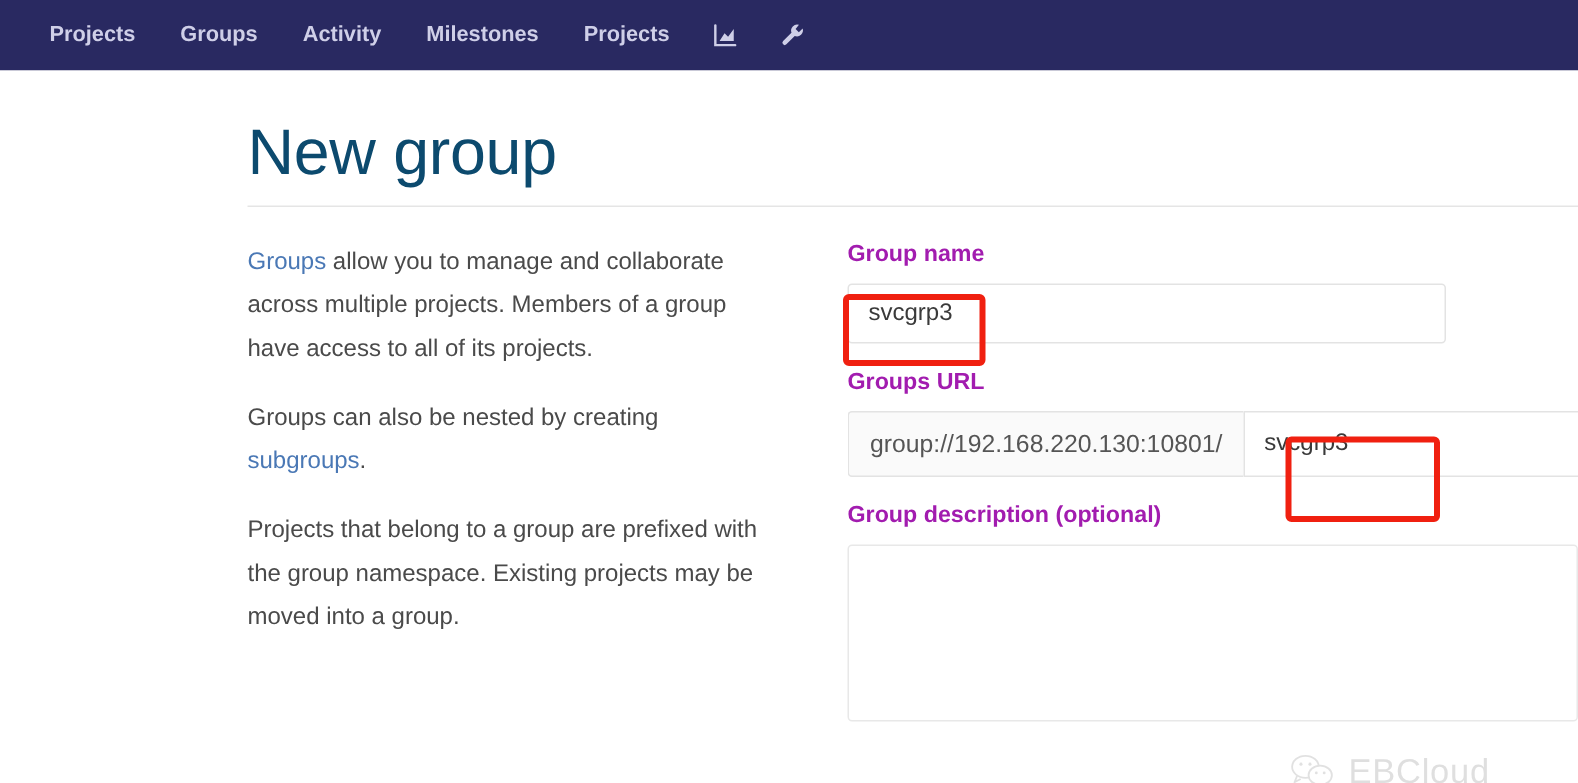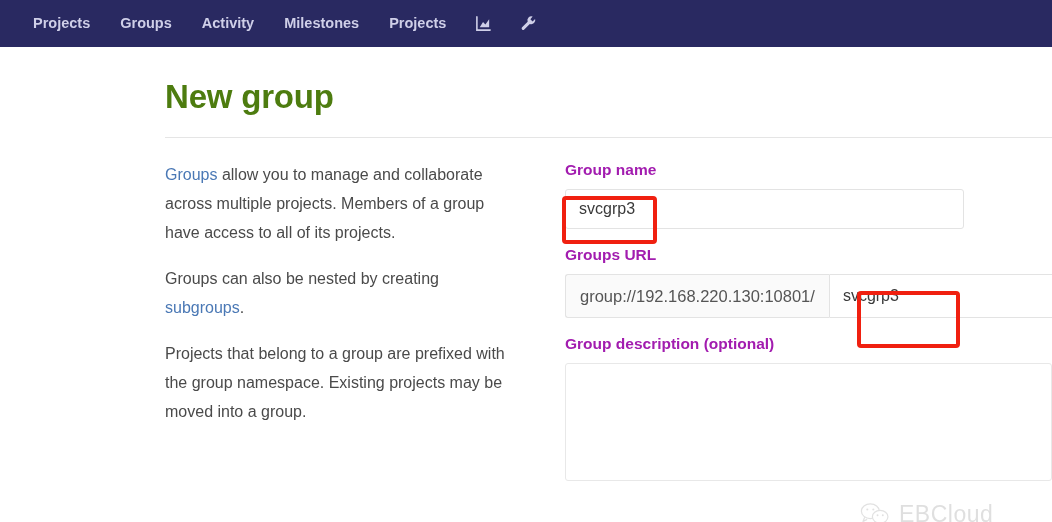--- a/index.html
+++ b/index.html
@@ -89,23 +89,23 @@
     left: 0; top: 47px;
     width: 1052px;
     height: 475px;
     background: #ffffff;
   }
 
   .page-title {
     position: absolute;
     left: 165px;
     top: 32px;
-    font-size: 33px;
-    font-weight: 700;
-    color: #4d7c0f;
+    font-size: 43px;
+    font-weight: 400;
+    color: #0c4a6e;
     letter-spacing: -0.2px;
     line-height: 1.1;
   }
 
   .title-divider {
     position: absolute;
     left: 165px;
     top: 90px;
     width: 887px;
     height: 1px;

